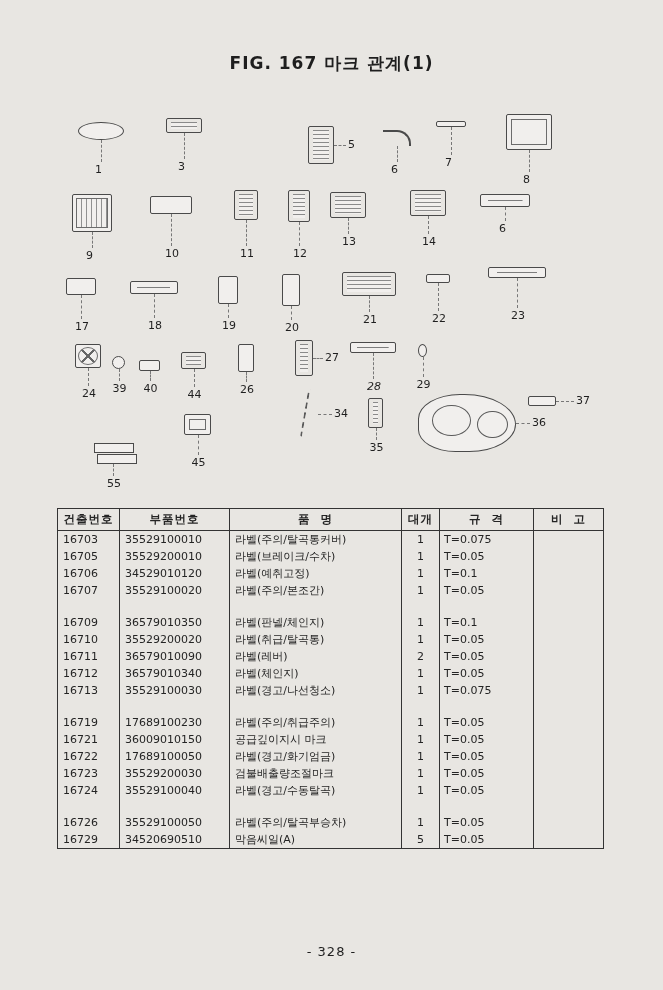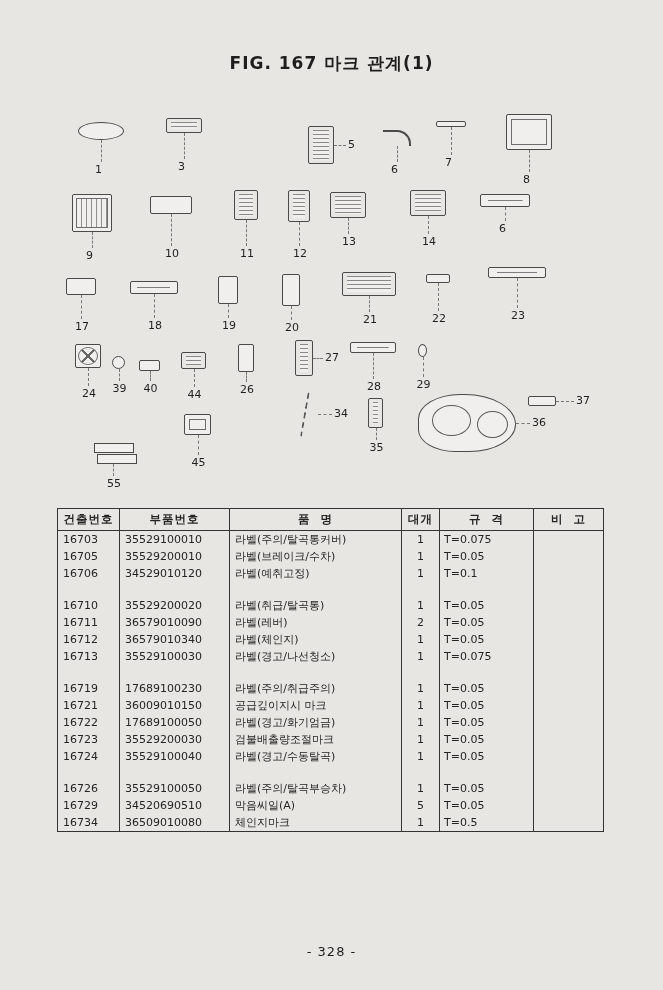--- a/index.html
+++ b/index.html
@@ -181,21 +181,21 @@
     <div class="leader" style="left: 193.5px; top: 274px; height: 18px; border-left: 1px dashed rgb(119, 119, 119);"></div>
     <div class="part-num" style="left: 187.5px; top: 293px;">44</div>
     <div class="part-shape s-rect-tall" style="left: 238px; top: 249px; width: 16px; height: 28px;"></div>
     <div class="leader" style="left: 246px; top: 277px; height: 10px; border-left: 1px dashed rgb(119, 119, 119);"></div>
     <div class="part-num" style="left: 240px; top: 288px;">26</div>
     <div class="part-shape s-rect-tall-lines" style="left: 295px; top: 245px; width: 18px; height: 36px;"></div>
     <div class="leader" style="left: 313px; top: 263px; width: 10px; border-top: 1px dashed rgb(119, 119, 119);"></div>
     <div class="part-num" style="left: 325px; top: 256px;">27</div>
     <div class="part-shape s-bar-lines" style="left: 350px; top: 247px; width: 46px; height: 11px;"></div>
     <div class="leader" style="left: 373px; top: 258px; height: 26px; border-left: 1px dashed rgb(119, 119, 119);"></div>
-    <div class="part-num" style="left: 367px; top: 285px;">28</div>
+    <div class="part-num" style="left: 367px; top: 285px; font-style: italic;">28</div>
     <div class="part-shape s-oval-sm" style="left: 418px; top: 249px; width: 9px; height: 13px;"></div>
     <div class="leader" style="left: 422.5px; top: 262px; height: 20px; border-left: 1px dashed rgb(119, 119, 119);"></div>
     <div class="part-num" style="left: 416.5px; top: 283px;">29</div>
     <div class="part-shape s-chain" style="left: 304px; top: 295px; width: 14px; height: 48px;"></div>
     <div class="leader" style="left: 318px; top: 319px; width: 14px; border-top: 1px dashed rgb(119, 119, 119);"></div>
     <div class="part-num" style="left: 334px; top: 312px;">34</div>
     <div class="part-shape s-rect-tall-lines" style="left: 368px; top: 303px; width: 15px; height: 30px;"></div>
     <div class="leader" style="left: 375.5px; top: 333px; height: 12px; border-left: 1px dashed rgb(119, 119, 119);"></div>
     <div class="part-num" style="left: 369.5px; top: 346px;">35</div>
     <div class="part-shape s-sketch" style="left: 418px; top: 299px; width: 98px; height: 58px;"></div>
@@ -249,29 +249,45 @@
         <td class="note-cell"></td>
       </tr>
       <tr>
         <td class="index-cell">16706</td>
         <td class="part-no-cell">34529010120</td>
         <td class="name-cell">라벨(예취고정)</td>
         <td class="qty-cell">1</td>
         <td class="spec-cell">T=0.1</td>
         <td class="note-cell"></td>
       </tr>
+      <tr>
+        <td class="index-cell">16707</td>
+        <td class="part-no-cell">35529100020</td>
+        <td class="name-cell">라벨(주의/본조간)</td>
+        <td class="qty-cell">1</td>
+        <td class="spec-cell">T=0.05</td>
+        <td class="note-cell"></td>
+      </tr>
       <tr class="spacer">
         <td class="index-cell"></td>
         <td class="part-no-cell"></td>
         <td class="name-cell"></td>
         <td class="qty-cell"></td>
         <td class="spec-cell"></td>
         <td class="note-cell"></td>
       </tr>
       <tr>
+        <td class="index-cell">16709</td>
+        <td class="part-no-cell">36579010350</td>
+        <td class="name-cell">라벨(판넬/체인지)</td>
+        <td class="qty-cell">1</td>
+        <td class="spec-cell">T=0.1</td>
+        <td class="note-cell"></td>
+      </tr>
+      <tr>
         <td class="index-cell">16710</td>
         <td class="part-no-cell">35529200020</td>
         <td class="name-cell">라벨(취급/탈곡통)</td>
         <td class="qty-cell">1</td>
         <td class="spec-cell">T=0.05</td>
         <td class="note-cell"></td>
       </tr>
       <tr>
         <td class="index-cell">16711</td>
         <td class="part-no-cell">36579010090</td>
@@ -361,24 +377,16 @@
         <td class="note-cell"></td>
       </tr>
       <tr>
         <td class="index-cell">16729</td>
         <td class="part-no-cell">34520690510</td>
         <td class="name-cell">막음씨일(A)</td>
         <td class="qty-cell">5</td>
         <td class="spec-cell">T=0.05</td>
         <td class="note-cell"></td>
       </tr>
-      <tr>
-        <td class="index-cell">16734</td>
-        <td class="part-no-cell">36509010080</td>
-        <td class="name-cell">체인지마크</td>
-        <td class="qty-cell">1</td>
-        <td class="spec-cell">T=0.5</td>
-        <td class="note-cell"></td>
-      </tr>
     </tbody>
 </table>
 
 <div class="page-footer">- 328 -</div>
 
 </body></html>

